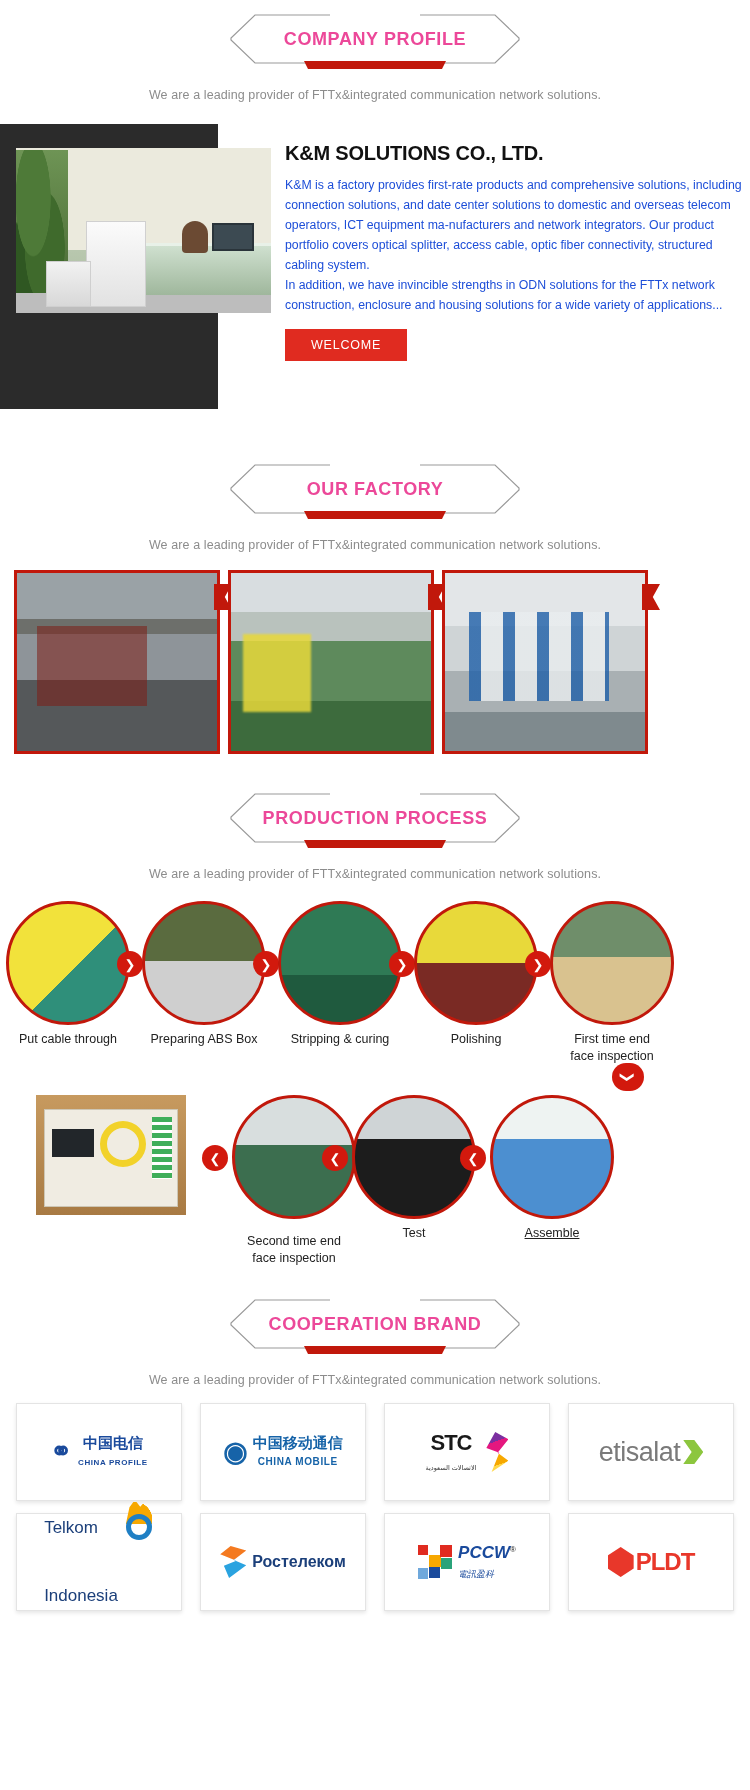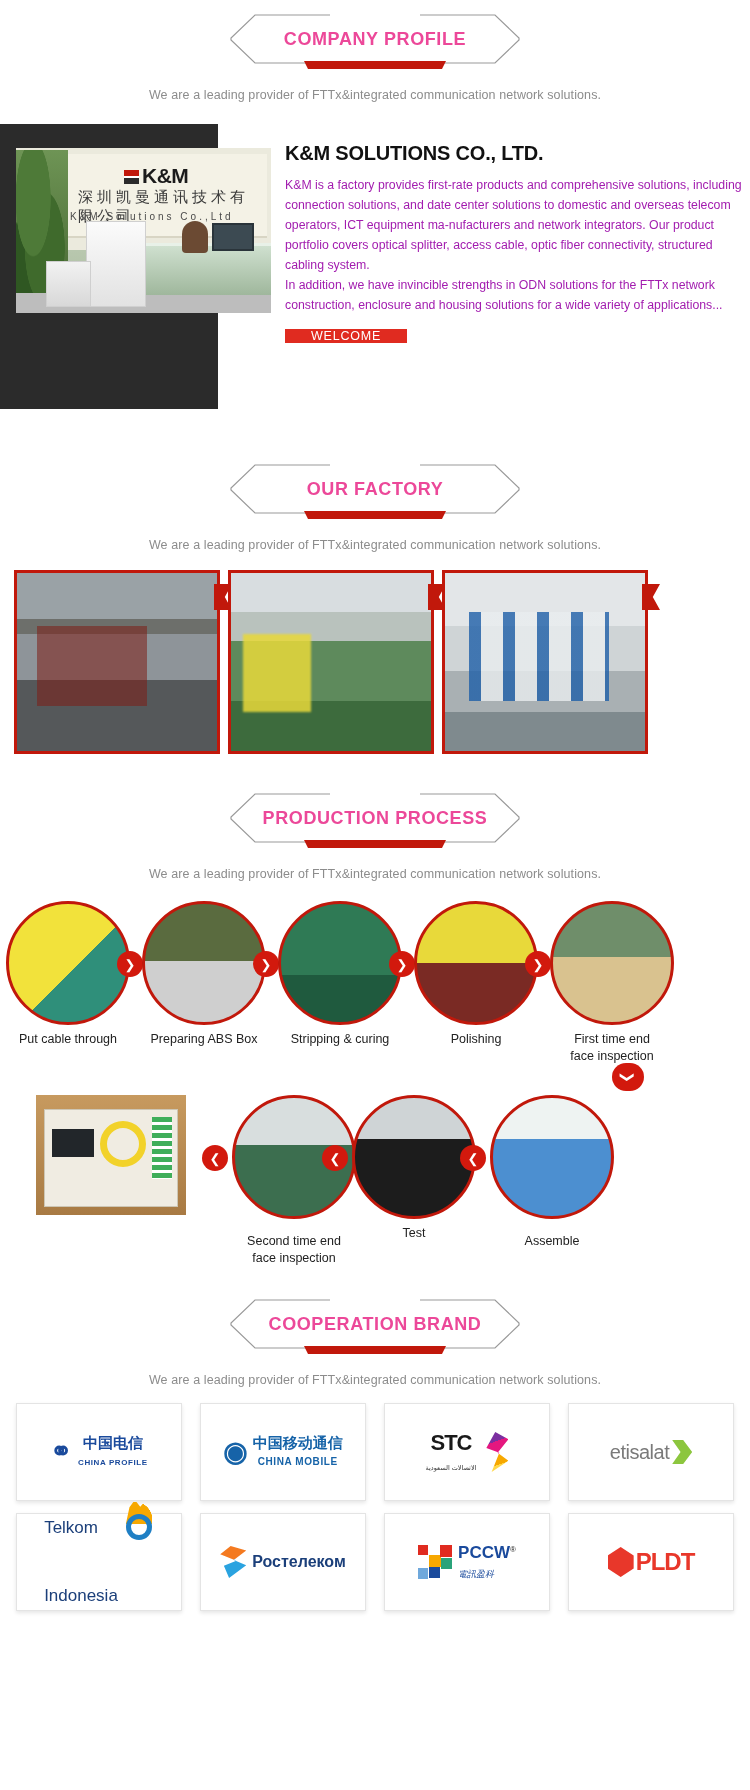--- a/index.html
+++ b/index.html
@@ -63,24 +63,24 @@
   .photo-desk { position:absolute; left:105px; bottom:18px; right:0; height:52px;
       background: linear-gradient(#cfe0cf, #9fb79c); border-top:3px solid #e8f1e8;}
   .photo-cab { position:absolute; left:70px; bottom:6px; width:60px; height:86px; background:linear-gradient(#fbfbfb,#e2e2e2); border:1px solid #d0d0d0;}
   .photo-cab2 { position:absolute; left:30px; bottom:6px; width:45px; height:46px; background:linear-gradient(#f2f2f2,#d8d8d8); border:1px solid #cfcfcf;}
   .photo-person { position:absolute; left:166px; bottom:60px; width:26px; height:32px; background:#6b4a33; border-radius:13px 13px 4px 4px;}
   .photo-monitor { position:absolute; left:196px; bottom:62px; width:42px; height:28px; background:#3c4a52; border:2px solid #2a343a;}
   .photo-floor { position:absolute; left:0; bottom:0; width:100%; height:20px; background:#bdbdbd;}
 
   .profile-text { position:absolute; left: 285px; top: 18px; right: 4px; }
   .profile-title { font-size: 20px; font-weight: bold; color: #111; letter-spacing: -0.2px; margin-bottom: 10px;}
-  .profile-para { font-size: 12.3px; line-height: 20px; color: #a21caf; }
+  .profile-para { font-size: 12.3px; line-height: 20px; color: #1d4ed8; }
   .btn-welcome {
     display: inline-block; margin-top: 14px; background: #e02b20; color: #fff;
-    font-size: 12.5px; letter-spacing: 0.8px; padding: 0 26px; border: none; cursor: pointer;
+    font-size: 12.5px; letter-spacing: 0.8px; padding: 9px 26px; border: none; cursor: pointer;
   }
 
   
   .factory-row { position: relative; margin-top: 18px; height: 195px; }
   .fcell { position:absolute; top: 0; width: 206px; height: 184px; border: 3px solid #c1180b; overflow:hidden; background:#cfd1cc; }
   .fcell.c1 { left: 14px; }
   .fcell.c2 { left: 228px; }
   .fcell.c3 { left: 442px; }
   .ftab { position:absolute; top:14px; width: 18px; height: 26px; background:#c1180b;
           clip-path: polygon(0 0, 100% 0, 60% 50%, 100% 100%, 0 100%); }
@@ -132,21 +132,21 @@
   .bt-telecom { color:#1a4a9c; font-weight:bold; }
   .bt-cn { font-size:15px; font-family:"DejaVu Sans", sans-serif; letter-spacing:0; }
   .bt-en { font-size:8px; letter-spacing:.6px; margin-top:2px;}
   .bt-mobile { color:#1663a8; font-weight:bold; }
   .stc-wrap { display:flex; align-items:center; gap:8px;}
   .stc-txt { font-size:22px; font-weight:bold; color:#1a1a1a; letter-spacing:-1px;}
   .stc-ar { font-size:6.5px; color:#333; margin-top:1px;}
   .stc-swoosh { width:24px; height:40px;
      background: linear-gradient(160deg,#7b2fa0 0 28%, #e5177f 28% 55%, #f7a800 55% 78%, #ffd84a 78% 100%);
      clip-path: polygon(45% 0, 100% 18%, 55% 52%, 100% 72%, 30% 100%, 62% 52%, 8% 40%); }
-  .etisalat { font-size:20px; color:#7a7a7a; letter-spacing:-.5px; display:flex; align-items:center; gap:3px;}
+  .etisalat { font-size:27px; color:#7a7a7a; letter-spacing:-.5px; display:flex; align-items:center; gap:3px;}
   .etisalat .d { width:20px; height:24px; background:#8cc63e;
      clip-path: polygon(0 0, 55% 0, 100% 50%, 55% 100%, 0 100%, 42% 50%); }
   .telkom { color:#1b3f7a; text-align:left; position:relative; padding-right:36px;}
   .telkom .l1 { font-size:17px; }
   .telkom .l2 { font-size:17px; color:#1b3f7a;margin-top:48px;}
   .telkom .ring { position:absolute; right:2px; top:-4px; width:26px; height:26px; border-radius:50%;
      border:5px solid #1f7fc4; }
   .telkom .hand { position:absolute; right:-2px; top:-18px; width:30px; height:24px;
      background: radial-gradient(circle at 30% 80%, #f7a800 0 60%, transparent 61%);
      clip-path: polygon(0 100%, 12% 30%, 30% 0, 48% 28%, 66% 2%, 82% 34%, 100% 22%, 100% 100%); }
@@ -157,21 +157,21 @@
   .rostel .txt { font-size:16px; font-weight:bold; color:#1b3f7a; }
   .pccw { display:flex; align-items:center; gap:6px;}
   .pccw .sq { width:34px; height:34px;
      background:
        linear-gradient(#e02b20 0 0) 0 0/10px 10px no-repeat,
        linear-gradient(#e02b20 0 0) 22px 0/12px 12px no-repeat,
        linear-gradient(#f7a800 0 0) 11px 10px/12px 12px no-repeat,
        linear-gradient(#1a4a9c 0 0) 11px 22px/11px 11px no-repeat,
        linear-gradient(#2aa37a 0 0) 23px 13px/11px 11px no-repeat,
        linear-gradient(#6fa8dc 0 0) 0 23px/10px 11px no-repeat; }
-  .pccw .t1 { font-size:17px; font-weight:bold; color:#1a4a9c;}
+  .pccw .t1 { font-size:17px; font-weight:bold; font-style:italic; color:#1a4a9c;}
   .pccw .t2 { font-size:9px; font-style:italic; color:#1a4a9c; font-family:"DejaVu Sans", sans-serif;}
   .pldt { display:flex; align-items:center; gap:2px;}
   .pldt .hex { width:26px; height:30px; background:#e8372a;
      clip-path: polygon(50% 0, 100% 28%, 100% 72%, 50% 100%, 0 72%, 0 28%); }
   .pldt .t { font-size:24px; font-weight:bold; color:#e8372a; letter-spacing:-1px;}
 </style>
 </head>
 <body>
 
 <div class="page">
@@ -184,27 +184,20 @@
     </div>
     <div class="sec-title">COMPANY PROFILE</div>
     <div class="sec-underbar"></div>
   </div>
   <div class="sec-sub">We are a leading provider of FTTx&amp;integrated communication network solutions.</div>
 
   <div class="profile">
     <div class="profile-shadow"></div>
     <div class="profile-photo">
       <div class="photo-wall"></div>
-      <div class="photo-sign">
-        <div class="photo-logo">
-          <span class="mk"></span><span>K&amp;M</span>
-        </div>
-        <div class="photo-cn">深圳凯曼通讯技术有限公司</div>
-        <div class="photo-en">K&amp;M Solutions Co.,Ltd</div>
-      </div>
       <div class="photo-plant"></div>
       <div class="photo-floor"></div>
       <div class="photo-desk"></div>
       <div class="photo-cab"></div>
       <div class="photo-cab2"></div>
       <div class="photo-person"></div>
       <div class="photo-monitor"></div>
     </div>
 
     <div class="profile-text">
@@ -287,21 +280,21 @@
     <div class="pcircle pc-f" style="left:232px;top:10px;"></div>
     <div class="plabel" style="left:224px;top:140px;white-space:pre-line;margin-top:8px;">Second time end
 face inspection</div>
     <div class="parrow" style="left:202px;top:60px;">❮</div>
 
     <div class="pcircle pc-g" style="left:352px;top:10px;"></div>
     <div class="plabel" style="left:344px;top:140px;">Test</div>
     <div class="parrow" style="left:322px;top:60px;">❮</div>
 
     <div class="pcircle pc-h" style="left:490px;top:10px;"></div>
-    <div class="plabel" style="left:482px;top:148px;">Assemble</div>
+    <div class="plabel" style="left:482px;top:140px;text-decoration:underline;">Assemble</div>
     <div class="parrow" style="left:460px;top:60px;">❮</div>
   </div>
 
   <div class="sec-head" style="margin-top:14px;">
     <div class="hexframe">
       <svg viewBox="0 0 290 50" preserveAspectRatio="none">
         <polyline points="100,1 25,1 1,24 1,26 25,49 265,49 289,26 289,24 265,1 190,1" fill="none" stroke="#9a9a9a" stroke-width="1.2"></polyline>
       </svg>
     </div>
     <div class="sec-title">COOPERATION BRAND</div>

